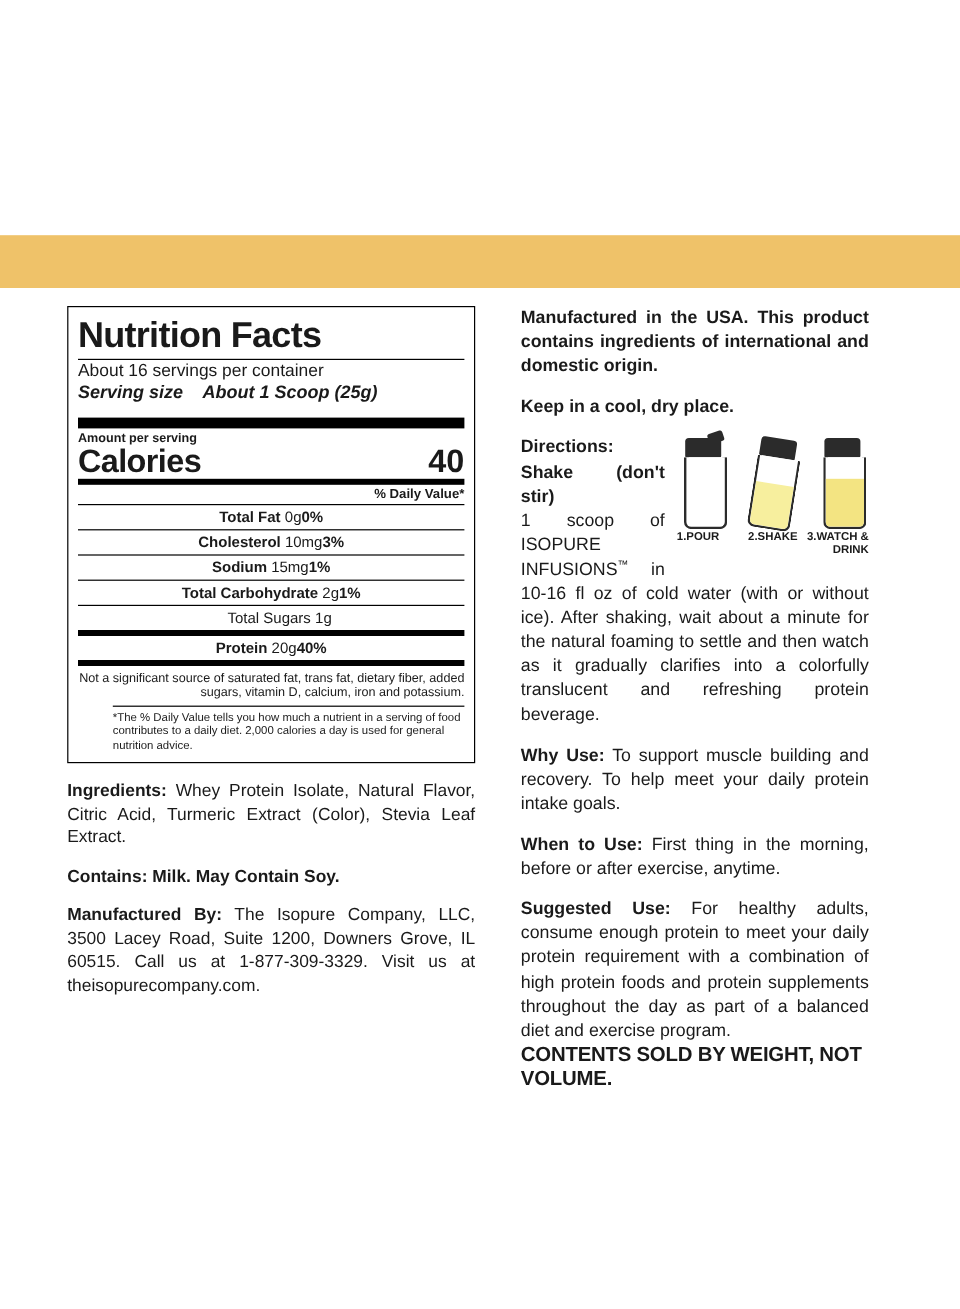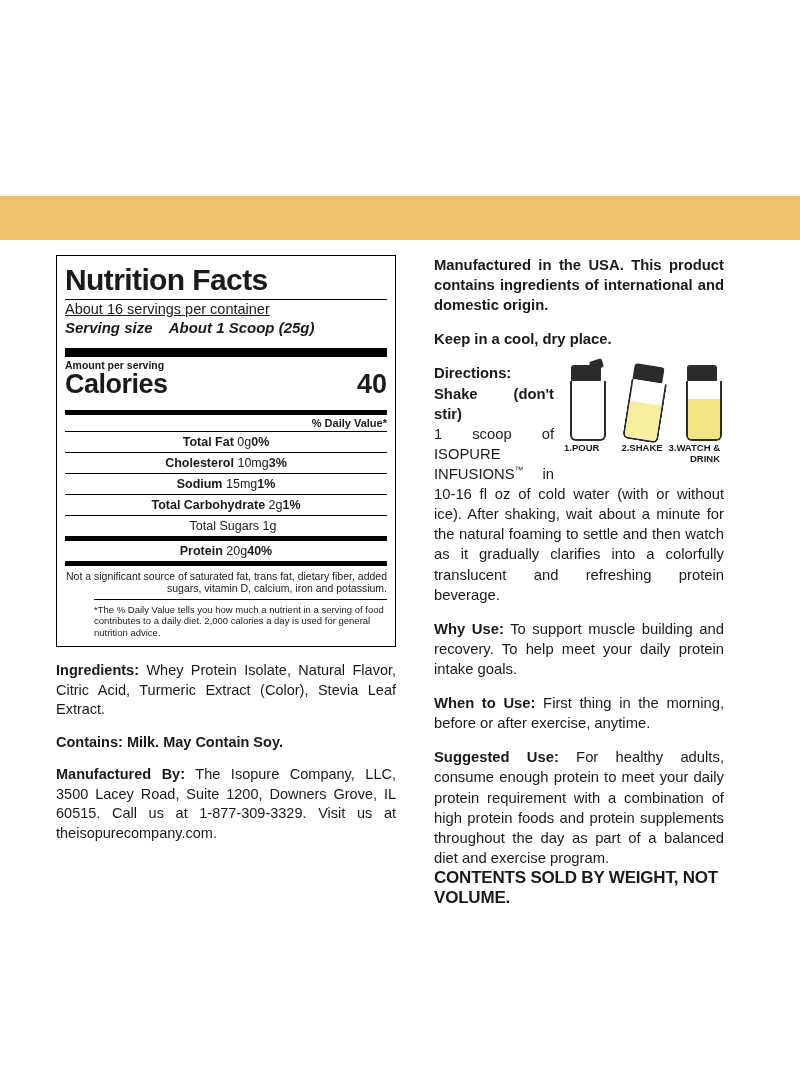--- a/index.html
+++ b/index.html
@@ -60,40 +60,39 @@
     line-height: 1.05;
     margin: 2px 0 3px 0;
   }
   .nf-rule-thin { border-bottom: 1px solid #000; }
   .nf-rule-med { border-bottom: 5px solid #000; }
   .nf-rule-thick { border-bottom: 9px solid #000; }
   .nf-servings {
     font-size: 14.5px;
     line-height: 1.25;
     padding-bottom: 1px;
-    text-decoration: underline;
   }
   .nf-serving-size {
     font-size: 15px;
     font-weight: bold;
     padding-bottom: 12px;
     font-style: italic;
   }
   .nf-amount {
     font-size: 10.5px;
     font-weight: bold;
     padding: 2px 0 0 0;
   }
   .nf-cal-row {
     display: flex;
     justify-content: space-between;
     align-items: center;
     font-weight: bold;
     line-height: 1;
-    padding-bottom: 12px;
+    padding-bottom: 1px;
   }
   .nf-cal-label { font-size: 27px; letter-spacing: -0.5px; }
   .nf-cal-value { font-size: 27px; }
   .nf-dv-head {
     text-align: right;
     font-size: 11px;
     font-weight: bold;
     padding: 2px 0 2px 0;
   }
   .nf-row {
@@ -204,21 +203,21 @@
     right: 0;
     bottom: 0;
     background: #f2e27a;
   }
   .shaker.s2 { transform: rotate(9deg); }
   .shaker.s1 .fill { height: 0; }
   .shaker.s2 .fill { height: 36px; background: #f7ef9e; }
   .shaker.s3 .fill { height: 40px; background: #f3e482; }
   .shaker-captions {
     display: flex;
-    justify-content: flex-start;
+    justify-content: space-between;
     font-size: 9.5px;
     font-weight: bold;
     line-height: 1.1;
     margin-top: 4px;
   }
   .shaker-captions span { width: 52px; }
   .shaker-captions span.c1 { text-align: left; }
   .shaker-captions span.c2 { text-align: center; }
   .shaker-captions span.c3 { text-align: right; }
   .tm { font-size: 9px; vertical-align: super; }

